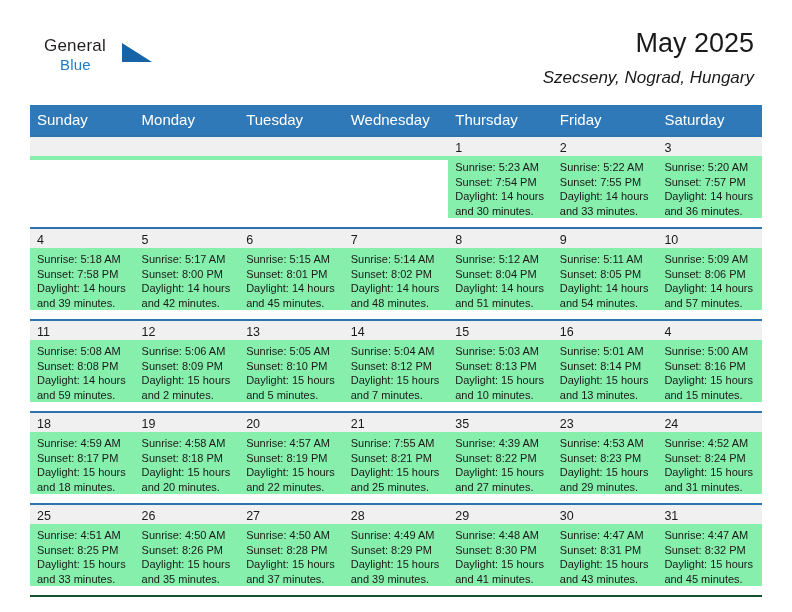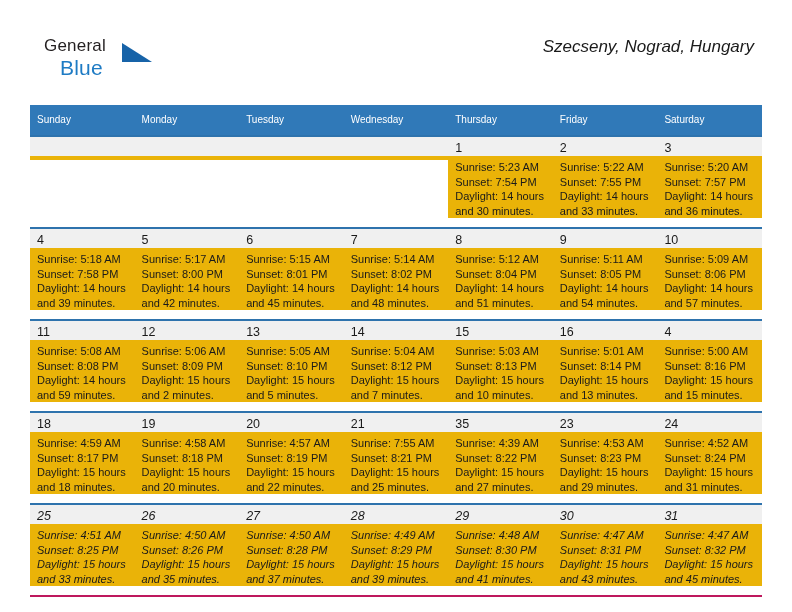--- a/index.html
+++ b/index.html
@@ -43,21 +43,21 @@
     top: 0;
     font-size: 17px;
     letter-spacing: 0.2px;
     color: #231f20;
     font-family: "Liberation Sans", sans-serif;
   }
   .logo-blue {
     position: absolute;
     left: 24px;
     top: 20px;
-    font-size: 21px;
+    font-size: 15px;
     letter-spacing: 0.2px;
     color: #1e7bc4;
     font-family: "Liberation Sans", sans-serif;
   }
   .logo-triangle {
     position: absolute;
     left: 86px;
     top: 7px;
     width: 0;
     height: 0;
@@ -95,40 +95,39 @@
     top: 105px;
     width: 732px;
     border-collapse: collapse;
     table-layout: fixed;
   }
   .calendar col { width: 104.57px; }
 
   .calendar thead th {
     background: #3079b8;
     color: #ffffff;
-    font-size: 10px;
+    font-size: 15px;
     font-weight: normal;
     text-align: left;
     padding: 5px 0 6px 7px;
     height: 19px;
     font-family: "Liberation Sans", sans-serif;
   }
 
   .week-row > td {
     vertical-align: top;
     padding: 0;
     border-top: 2px solid #2e73ad;
     height: 90px;
   }
   .week-row.first > td {
     border-top: 2px solid #2e73ad;
   }
   .calendar tbody tr:last-child > td {
-    border-bottom: 2px solid #be185d;
-    font-style: italic;
+    border-bottom: 2px solid #14532d;
   }
 
   .cell {
     position: relative;
     height: 88px;
     box-sizing: border-box;
   }
   .daynum-band {
     background: #f0f0f0;
     height: 19px;
@@ -136,21 +135,21 @@
     box-sizing: border-box;
   }
   .daynum {
     font-size: 12.5px;
     color: #1a1a1a;
     line-height: 17px;
     font-family: "Liberation Sans", sans-serif;
   }
   .cell-body {
     padding: 4px 6px 0 7px;
-    background: #eab308;
+    background: #86efac;
   }
   .info-line {
     font-size: 11px;
     color: #1a1a1a;
     line-height: 14.6px;
     white-space: nowrap;
     font-family: "Liberation Sans", sans-serif;
   }
   .empty .daynum-band { background: #f0f0f0; }
 </style>
@@ -161,20 +160,21 @@
 
   <div class="header">
 
     <div class="logo">
       <span class="logo-general">General</span>
       <span class="logo-triangle"></span>
       <span class="logo-blue">Blue</span>
     </div>
 
     <div class="title-block">
+      <h1 class="cal-title">May 2025</h1>
       <p class="cal-subtitle">Szecseny, Nograd, Hungary</p>
     </div>
 
   </div>
 
   <table class="calendar">
     <colgroup>
       <col>
         <col>
         <col>

